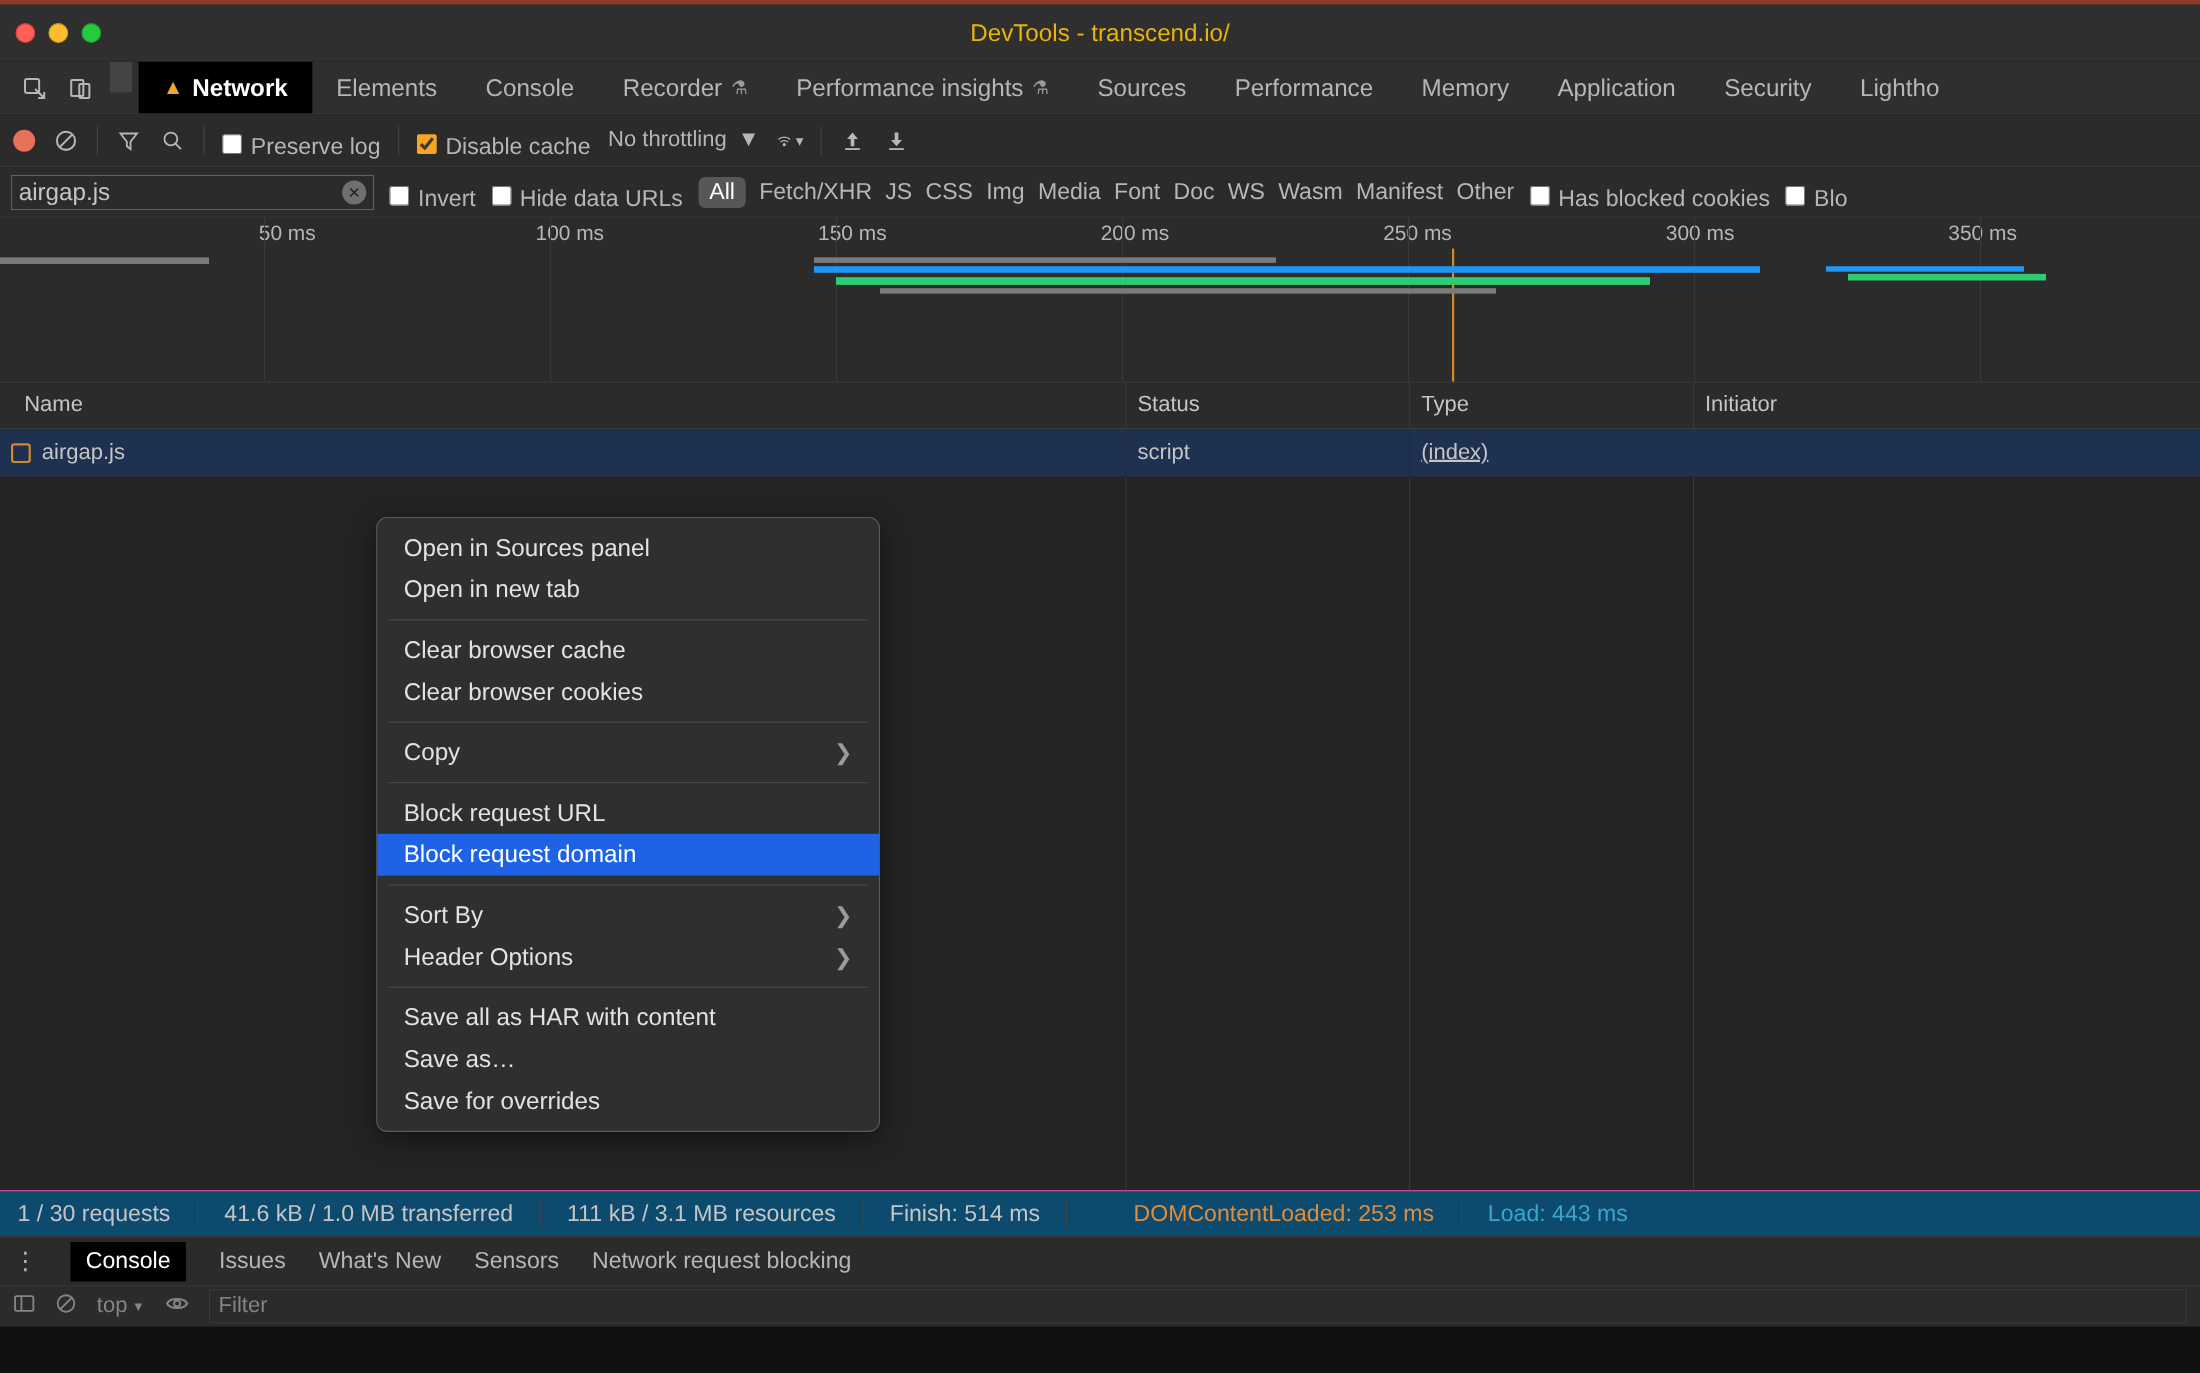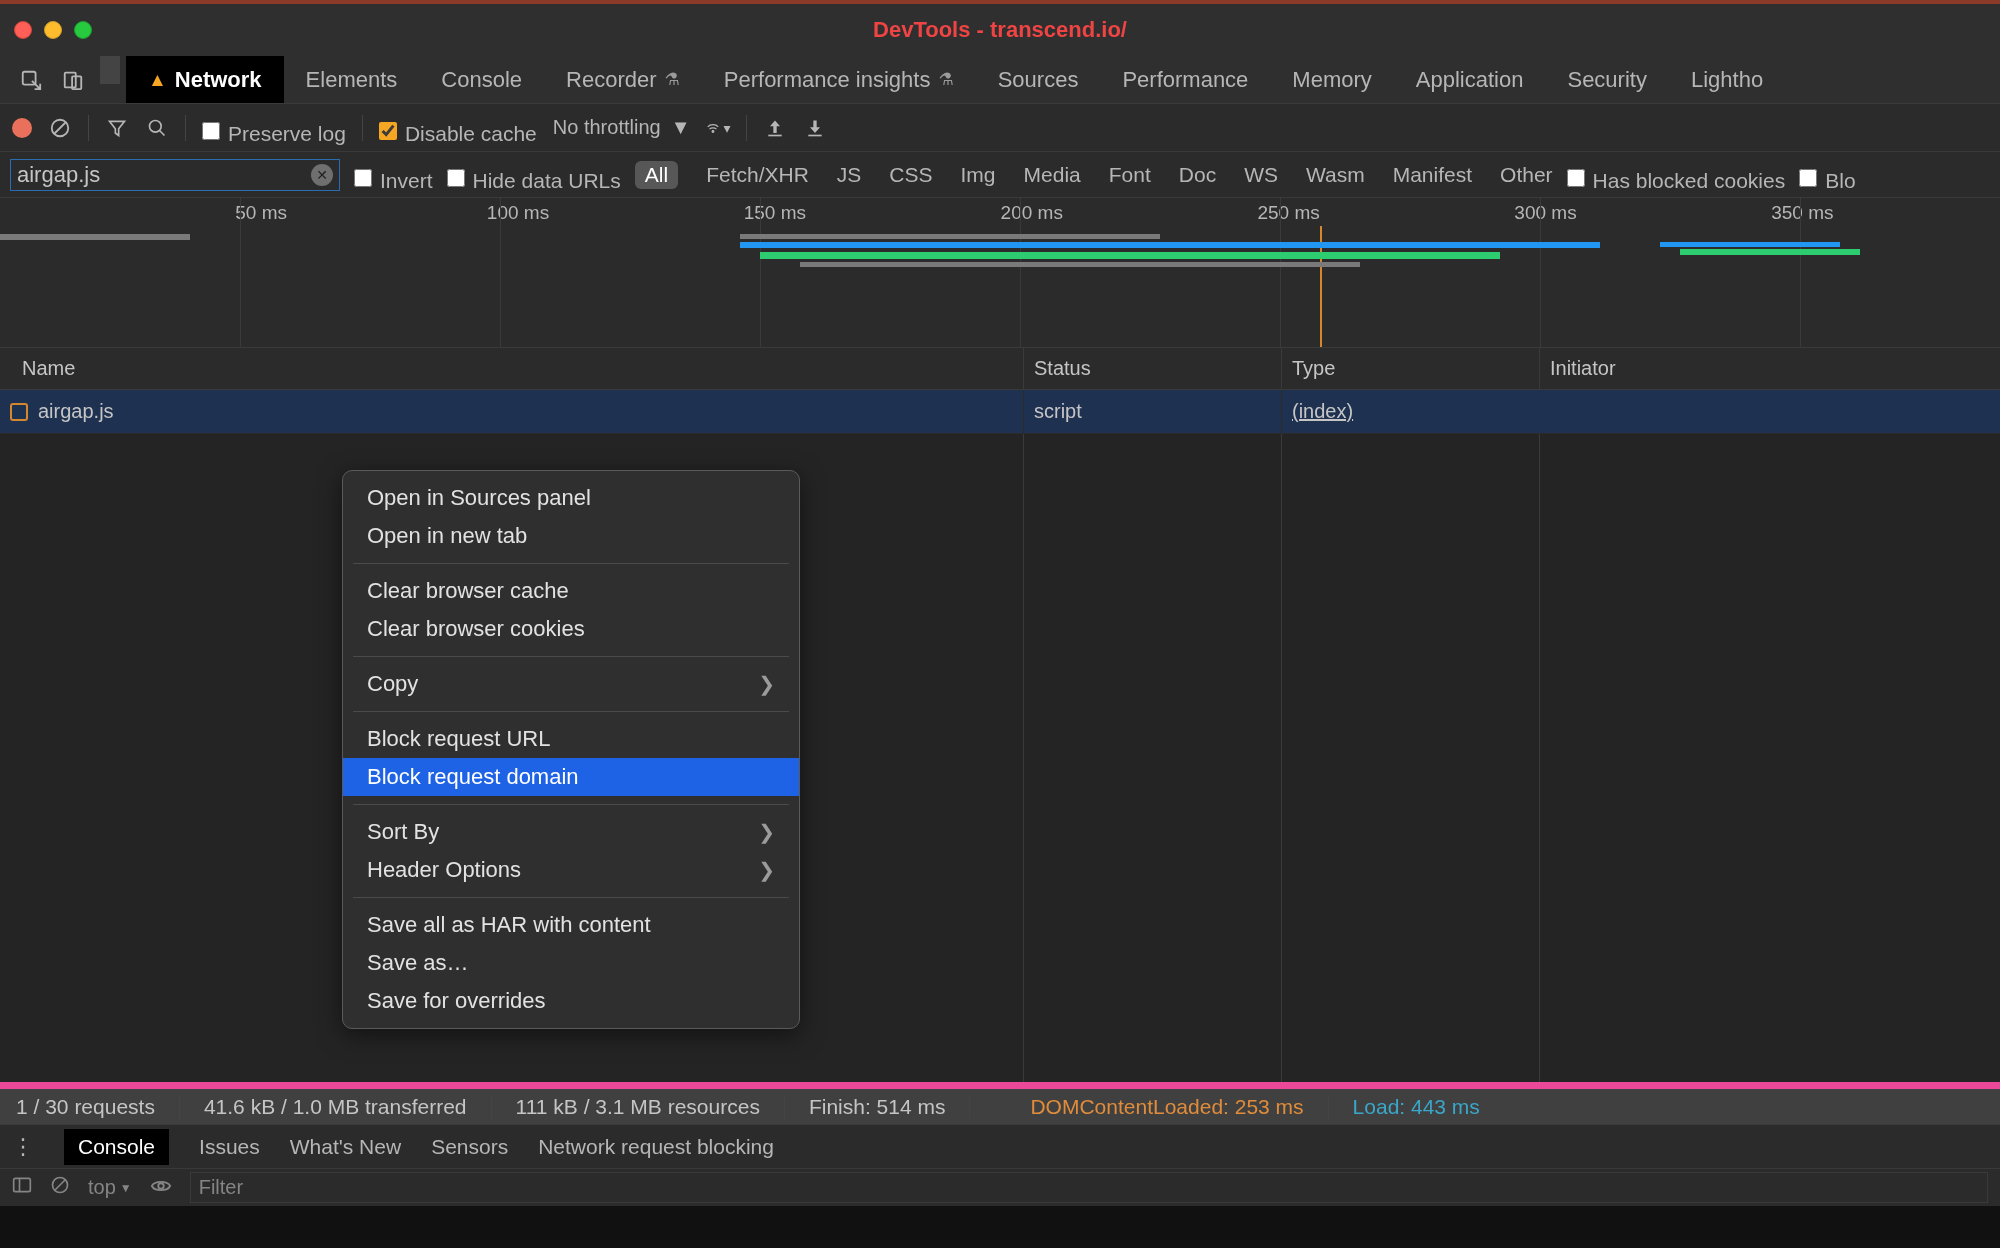--- a/index.html
+++ b/index.html
@@ -3,40 +3,40 @@
 <meta charset="utf-8">
 <style>
   * { box-sizing: border-box; margin: 0; padding: 0; font-family: -apple-system, BlinkMacSystemFont, "Segoe UI", Helvetica, Arial, sans-serif; }
   body { background: #111; width: 2000px; height: 1248px; overflow: hidden; color: #ccc; font-size: 20px; }
   .titlebar { height: 56px; background: #2f2f2f; border-top: 4px solid #8b3a2a; display: flex; align-items: center; padding: 0 14px; position: relative; }
   .traffic { display: flex; gap: 12px; }
   .dot { width: 18px; height: 18px; border-radius: 50%; }
   .dot.red { background: #ff5f56; border:1px solid #d0443c;}
   .dot.yellow { background: #ffbd2e; border:1px solid #d09e2a;}
   .dot.green { background: #27c93f; border:1px solid #1e9d31;}
-  .window-title { position:absolute; left:50%; transform:translateX(-50%); color:#ef4444; font-size:22px; font-weight:700;}
+  .window-title { position:absolute; left:50%; transform:translateX(-50%); color:#eab308; font-size:22px; font-weight:400;}
   .tabbar { height: 48px; background: #2f2f2f; display: flex; align-items: stretch; border-bottom: 1px solid #3a3a3a; padding-left: 10px; }
   .tabbar .tool { display:flex; align-items:center; padding: 0 10px; color:#b6b6b6; }
   .tab { display:flex; align-items:center; padding: 0 22px; color:#b6b6b6; font-size:22px; white-space:nowrap; }
   .tab.active { background:#000; color:#fff; font-weight:600; }
   .tab .warn { color:#f5a623; margin-right:8px; font-size:19px;}
   .tab .beaker { margin-left:8px; color:#9b9b9b; font-size:17px;}
   .toolbar { height: 48px; background:#2b2b2b; border-bottom:1px solid #3a3a3a; display:flex; align-items:center; padding: 0 12px; gap: 16px; }
   .toolbar .circle-rec { width:20px; height:20px; border-radius:50%; background:#e9705a; }
   .toolbar .sep { width:1px; height:26px; background:#444; }
   .icon-btn { color:#b6b6b6; display:flex; align-items:center; justify-content:center; width:24px; height:24px;}
   .chk { display:flex; align-items:flex-start; gap:8px; color:#b6b6b6; font-size:21px;margin-top:12px;}
   .chk input { width:18px; height:18px; }
   .chk.checked input { accent-color:#f5a623; }
   .throttling { color:#b6b6b6; display:flex; align-items:center; gap:10px; }
   .filterbar { height: 46px; background:#2b2b2b; border-bottom:1px solid #3a3a3a; display:flex; align-items:center; padding: 0 10px; gap: 14px; }
   .filter-input { display:flex; align-items:center; border:1px solid #2b6cb0; background:#2b2b2b; padding:2px 6px; width:330px; }
   .filter-input input { background:transparent; border:none; outline:none; color:#c5c5c5; font-size:22px; flex:1;}
   .clearx { width:22px; height:22px; border-radius:50%; background:#6f6f6f; color:#222; display:flex; align-items:center; justify-content:center; font-size:14px; }
-  .type-filters { display:flex; align-items:center; gap:28px; color:#b6b6b6; font-size:21px;}
+  .type-filters { display:flex; align-items:center; gap:12px; color:#b6b6b6; font-size:21px;}
   .type-filters .pill { padding:2px 10px; border-radius:6px;}
   .type-filters .pill.selected { background:#575757; color:#fff;}
   .timeline { height: 150px; background:#2b2b2b; border-bottom:1px solid #3a3a3a; position:relative; }
   .timeline .ticks { position:relative; height:28px;margin-left:24px; }
   .timeline .tick { position:absolute; top:4px; color:#b6b6b6; font-size:19px; transform:translateX(-50%);}
   .timeline .vline { position:absolute; top:0; bottom:0; width:1px; background:#3a3a3a;}
   .timeline .marker { position:absolute; top:28px; bottom:0; width:2px; background:#d5872d;}
   .timeline .bar { position:absolute; height:8px; }
   .headers { height:42px; background:#2b2b2b; border-bottom:1px solid #3a3a3a; display:flex; color:#c5c5c5; }
   .col { border-right:1px solid #3a3a3a; display:flex; align-items:center; padding:0 10px; }
@@ -56,21 +56,21 @@
   .grid-below .gcol { border-right:1px solid #3a3a3a;}
   .gcol.name { width:1024px;}
   .gcol.status { width:258px;}
   .gcol.type { width:258px;}
   .gcol.initiator { flex:1; border-right:none;}
   .context-menu { position:absolute; left:342px; top:470px; width:458px; background:#2f2f2f; border:1px solid #5a5a5a; border-radius:10px; padding:8px 0; box-shadow:0 6px 24px rgba(0,0,0,0.5); z-index:50; }
   .context-menu .mi { padding:6px 24px; font-size:22px; color:#e2e2e2; display:flex; align-items:center; justify-content:space-between; }
   .context-menu .mi.hover { background:#1e63e6; color:#fff;}
   .context-menu .msep { height:1px; background:#4a4a4a; margin:8px 10px;}
   .context-menu .chev { color:#9b9b9b; font-size:20px;}
-  .statusbar { height:42px; background:#404040; border-top:7px solid #ec4899; display:flex; align-items:center; padding: 0 16px; gap: 24px; color:#c5c5c5; font-size:21px;}
+  .statusbar { height:42px; background:#0c4a6e; border-top:1px solid #ec4899; display:flex; align-items:center; padding: 0 16px; gap: 24px; color:#c5c5c5; font-size:21px;}
   .statusbar .sepv { width:1px; height:24px; background:#444;}
   .statusbar .dom { color:#e08c3b;margin-left:36px;}
   .statusbar .load { color:#3aa6c9;}
   .drawer-tabs { height:44px; background:#2b2b2b; border-top:1px solid #3a3a3a; display:flex; align-items:center; padding: 0 12px; gap:30px; color:#b6b6b6; font-size:21px;}
   .drawer-tabs .dtab.active { background:#000; color:#fff; padding:6px 14px; }
   .drawer-tabs .kebab { font-size:22px; }
   .drawer-filter { height:38px; background:#2b2b2b; border-top:1px solid #3a3a3a; display:flex; align-items:center; padding: 0 12px; gap:18px; color:#858585;}
   .drawer-filter .fbox { border:1px solid #3a3a3a; flex:1; padding:3px 8px; color:#858585; font-size:20px;}
   .filter-outline svg { stroke:#b6b6b6; fill:none; stroke-width:2;}
   .search-icon svg { stroke:#b6b6b6; fill:none; stroke-width:2;}

